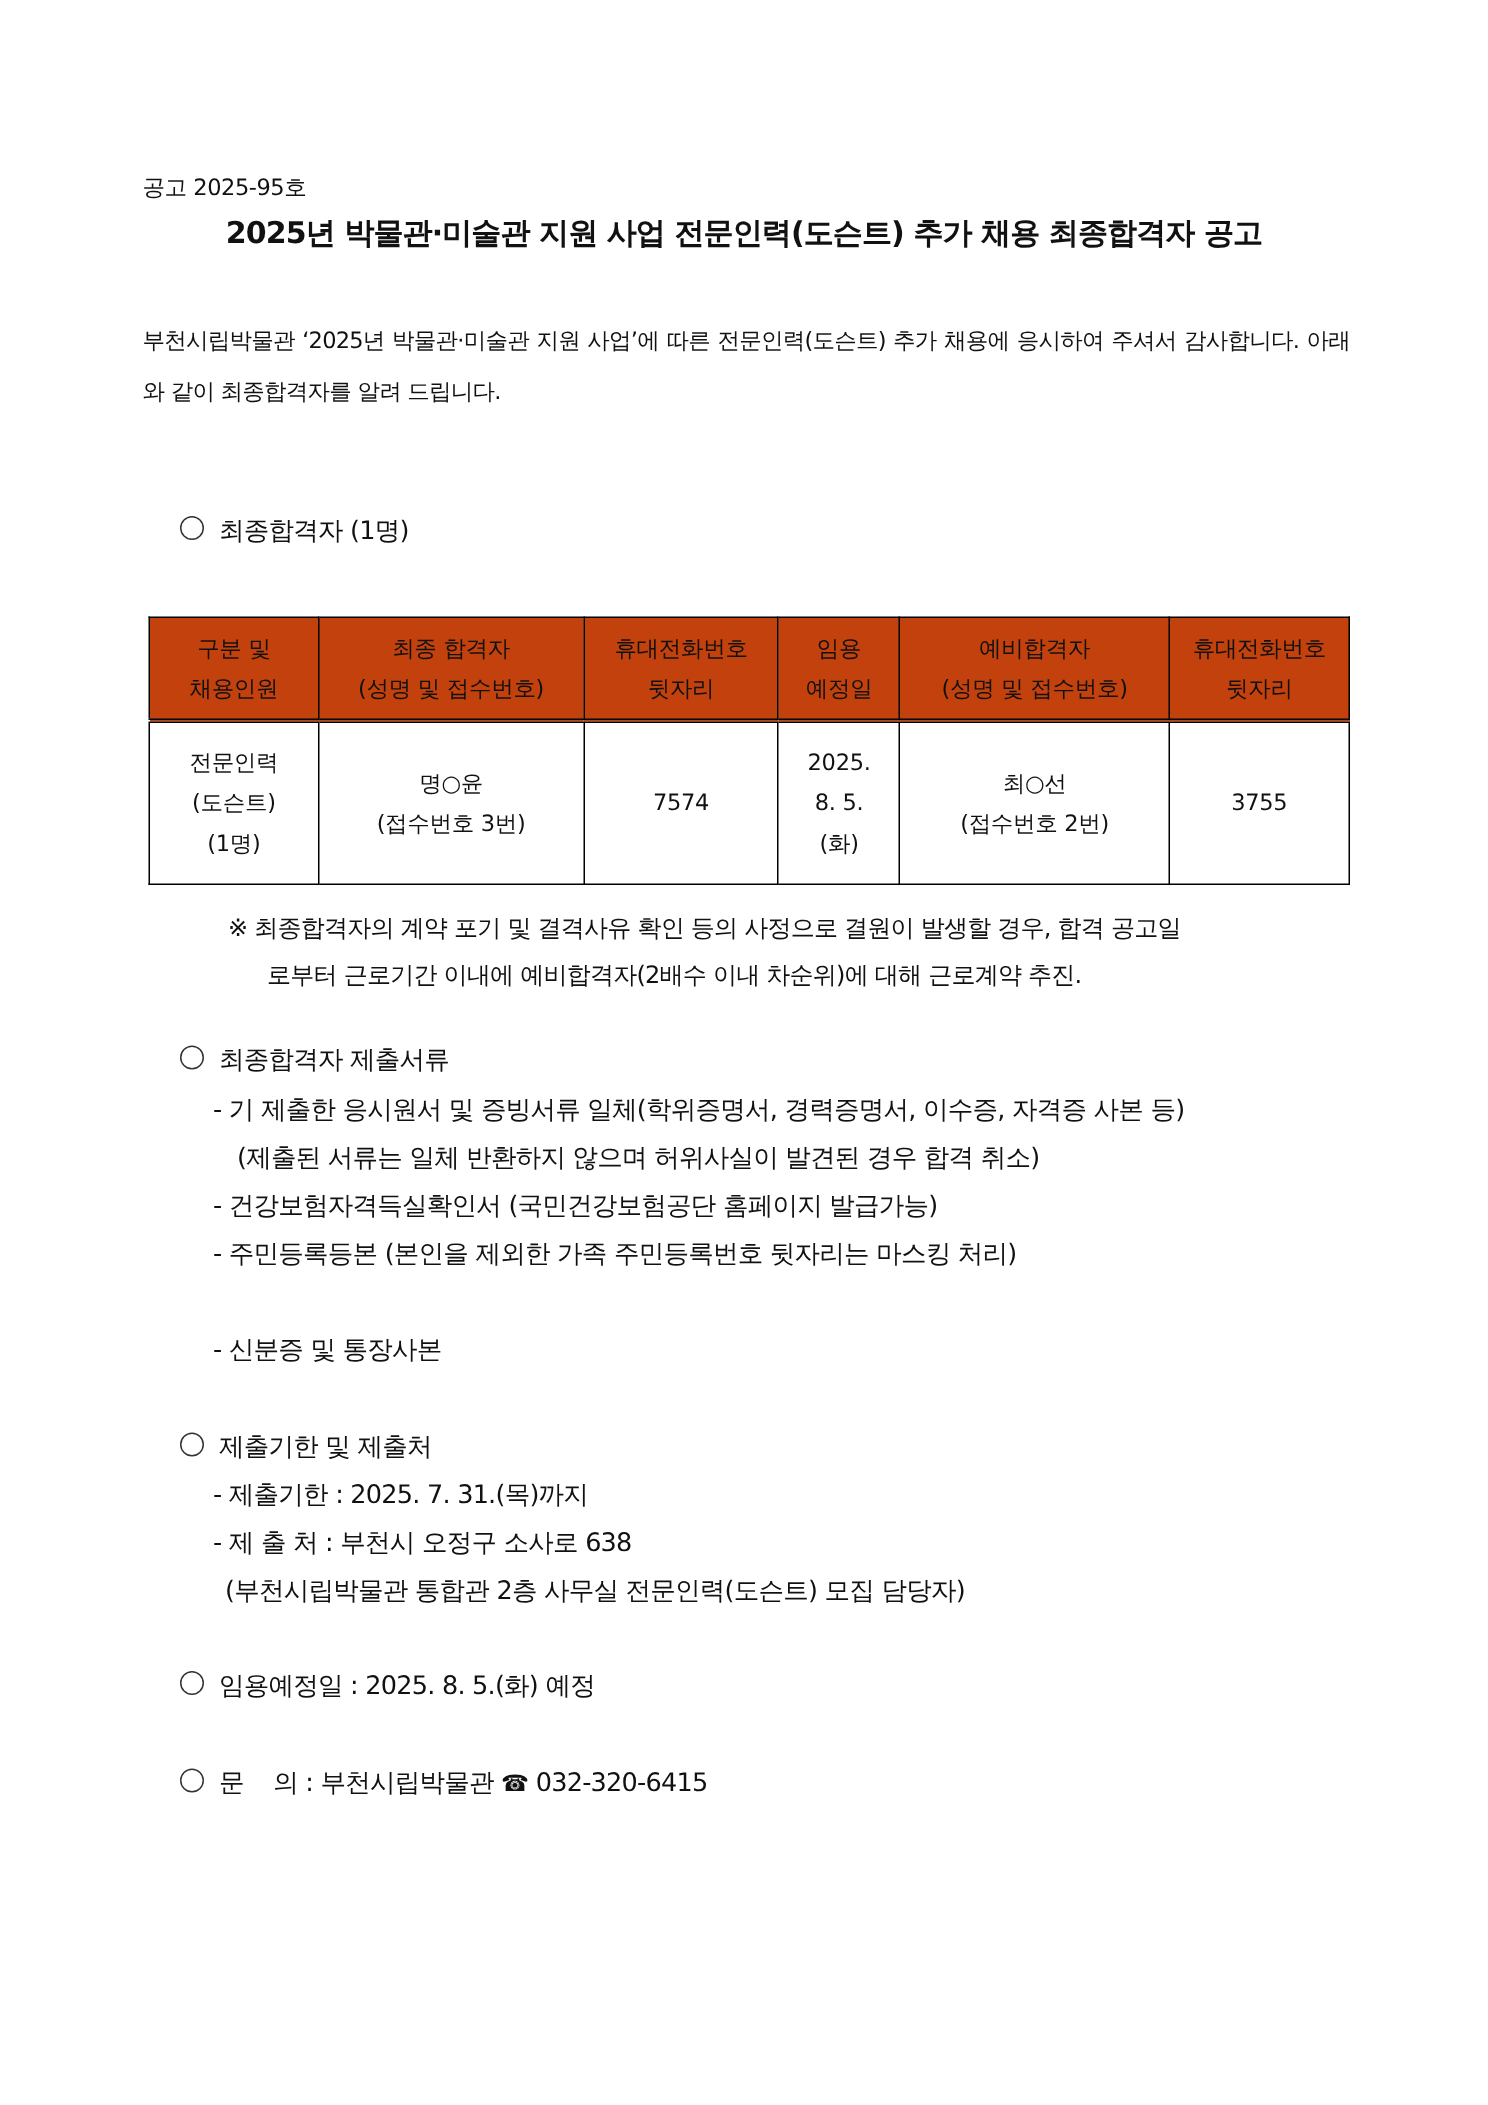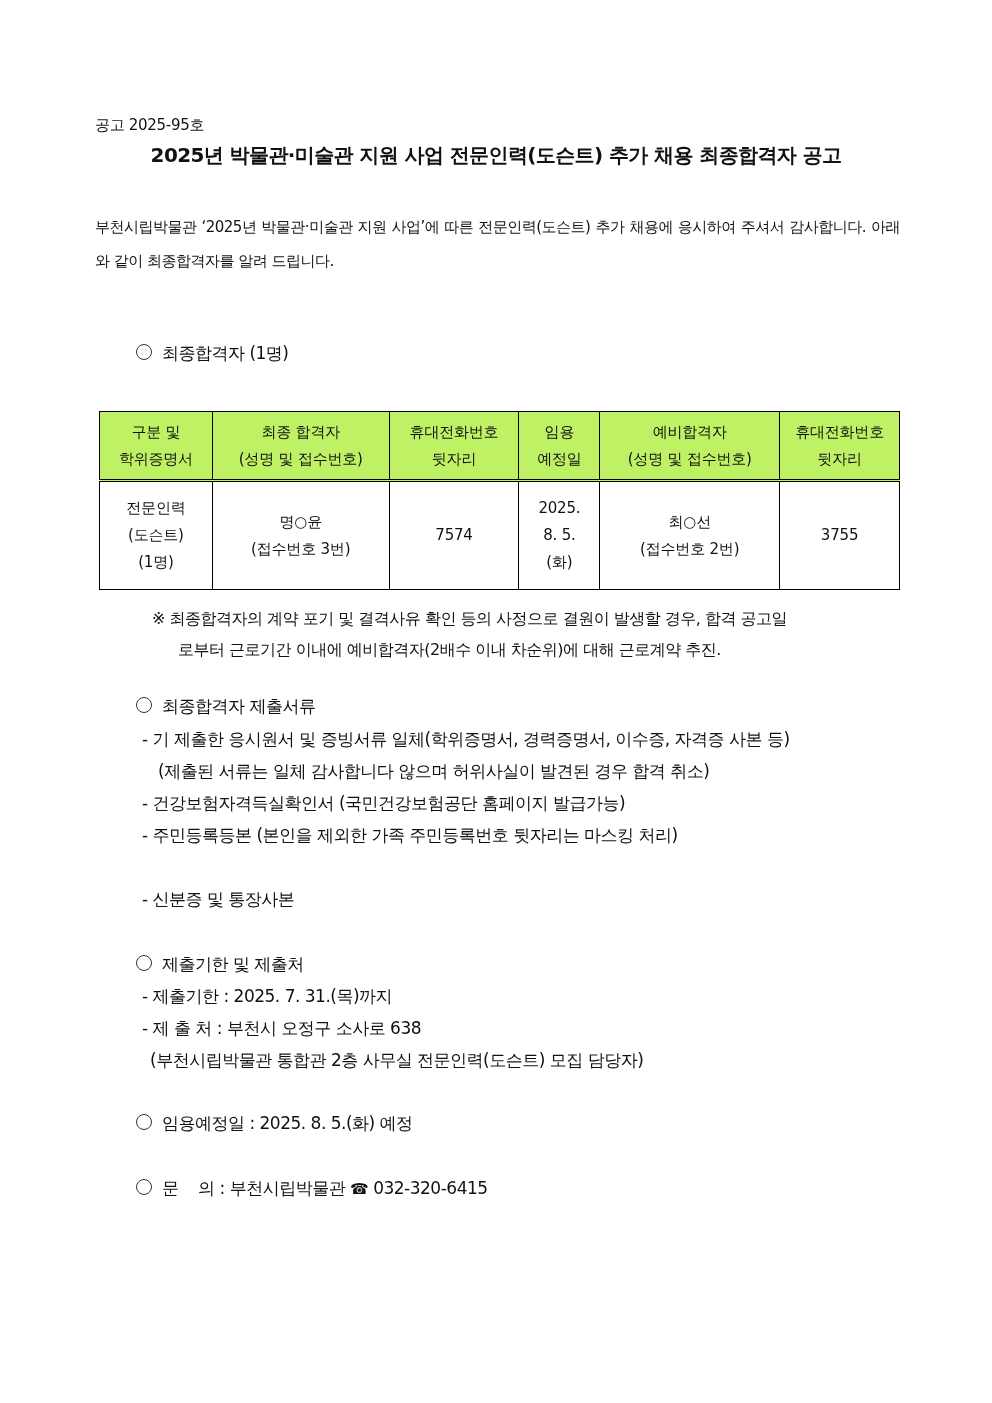--- a/index.html
+++ b/index.html
@@ -1,26 +1,26 @@
 <!DOCTYPE html>
 <html><head>
 <meta charset="utf-8">
 <style>
   html, body { margin: 0; padding: 0; background: #ffffff; }
   body { width: 992px; height: 1403px; position: relative; font-family: "DejaVu Sans", "Liberation Sans", sans-serif; color: #111; }
   .page { position: absolute; left: 0; top: 0; width: 992px; height: 1137px; }
   .notice-no { position: absolute; left: 95px; top: 116px; font-size: 15px; letter-spacing: -0.3px; }
   .title { position: absolute; left: 0; width: 992px; top: 142px; text-align: center; font-size: 20px; font-weight: bold; letter-spacing: -0.6px; }
   .intro { position: absolute; left: 95px; top: 210px; width: 805px; font-size: 15px; line-height: 34px; letter-spacing: -0.5px; text-align: justify; }
-  .sec { position: absolute; left: 136px; font-size: 17px; letter-spacing: -0.5px; white-space: nowrap; }
+  .sec { position: absolute; left: 120px; font-size: 17px; letter-spacing: -0.5px; white-space: nowrap; }
   .circle { display: inline-block; width: 14px; height: 14px; border: 1px solid #333; border-radius: 50%; vertical-align: -1px; margin-right: 10px; }
   .line { position: absolute; font-size: 17px; letter-spacing: -0.5px; white-space: nowrap; }
   table.result { position: absolute; left: 99px; top: 411px; width: 801px; border-collapse: collapse; font-size: 15px; letter-spacing: -0.2px; }
   table.result td, table.result th { border: 1px solid #000; text-align: center; vertical-align: middle; font-weight: normal; line-height: 27px; padding: 0; }
-  table.result thead th { background: #bef264; height: 67px; border-bottom: 3px double #000; }
+  table.result thead th { background: #c2410c; height: 67px; border-bottom: 3px double #000; }
   table.result tbody td { height: 107px; }
   .note { position: absolute; left: 152px; top: 603px; width: 750px; font-size: 16px; line-height: 31px; letter-spacing: -0.5px; }
   .note .cont { padding-left: 26px; display: block; }
   .phone-icon { font-size: 15px; }
 </style>
 </head>
 <body>
 
 <div class="page">
 
@@ -36,21 +36,21 @@
     <colgroup>
       <col style="width:113px">
         <col style="width:177px">
         <col style="width:130px">
         <col style="width:81px">
         <col style="width:180px">
         <col style="width:120px">
     </colgroup>
     <thead>
       <tr>
-        <th><span>구분 및</span><br><span>학위증명서</span></th>
+        <th><span>구분 및</span><br><span>채용인원</span></th>
         <th><span>최종 합격자</span><br><span>(성명 및 접수번호)</span></th>
         <th><span>휴대전화번호</span><br><span>뒷자리</span></th>
         <th><span>임용</span><br><span>예정일</span></th>
         <th><span>예비합격자</span><br><span>(성명 및 접수번호)</span></th>
         <th><span>휴대전화번호</span><br><span>뒷자리</span></th>
       </tr>
     </thead>
     <tbody>
       <tr>
         <td><span>전문인력</span><br><span>(도슨트)</span><br><span>(1명)</span></td>
@@ -65,21 +65,21 @@
 
   <div class="note">
     <span>※ 최종합격자의 계약 포기 및 결격사유 확인 등의 사정으로 결원이 발생할 경우, 합격 공고일</span>
     <span class="cont">로부터 근로기간 이내에 예비합격자(2배수 이내 차순위)에 대해 근로계약 추진.</span>
   </div>
 
   <div class="sec" style="top:695px;">
     <span class="circle"></span><span>최종합격자 제출서류</span>
   </div>
   <div class="line" style="left:142px; top:728px;">- 기 제출한 응시원서 및 증빙서류 일체(학위증명서, 경력증명서, 이수증, 자격증 사본 등)</div>
-  <div class="line" style="left:158px; top:760px;">(제출된 서류는 일체 감사합니다 않으며 허위사실이 발견된 경우 합격 취소)</div>
+  <div class="line" style="left:158px; top:760px;">(제출된 서류는 일체 반환하지 않으며 허위사실이 발견된 경우 합격 취소)</div>
   <div class="line" style="left:142px; top:792px;">- 건강보험자격득실확인서 (국민건강보험공단 홈페이지 발급가능)</div>
   <div class="line" style="left:142px; top:824px;">- 주민등록등본 (본인을 제외한 가족 주민등록번호 뒷자리는 마스킹 처리)</div>
   <div class="line" style="left:142px; top:888px;">- 신분증 및 통장사본</div>
 
   <div class="sec" style="top:953px;">
     <span class="circle"></span><span>제출기한 및 제출처</span>
   </div>
   <div class="line" style="left:142px; top:985px;">- 제출기한 : 2025. 7. 31.(목)까지</div>
   <div class="line" style="left:142px; top:1017px;">- 제 출 처 : 부천시 오정구 소사로 638</div>
   <div class="line" style="left:150px; top:1049px;">(부천시립박물관 통합관 2층 사무실 전문인력(도슨트) 모집 담당자)</div>

